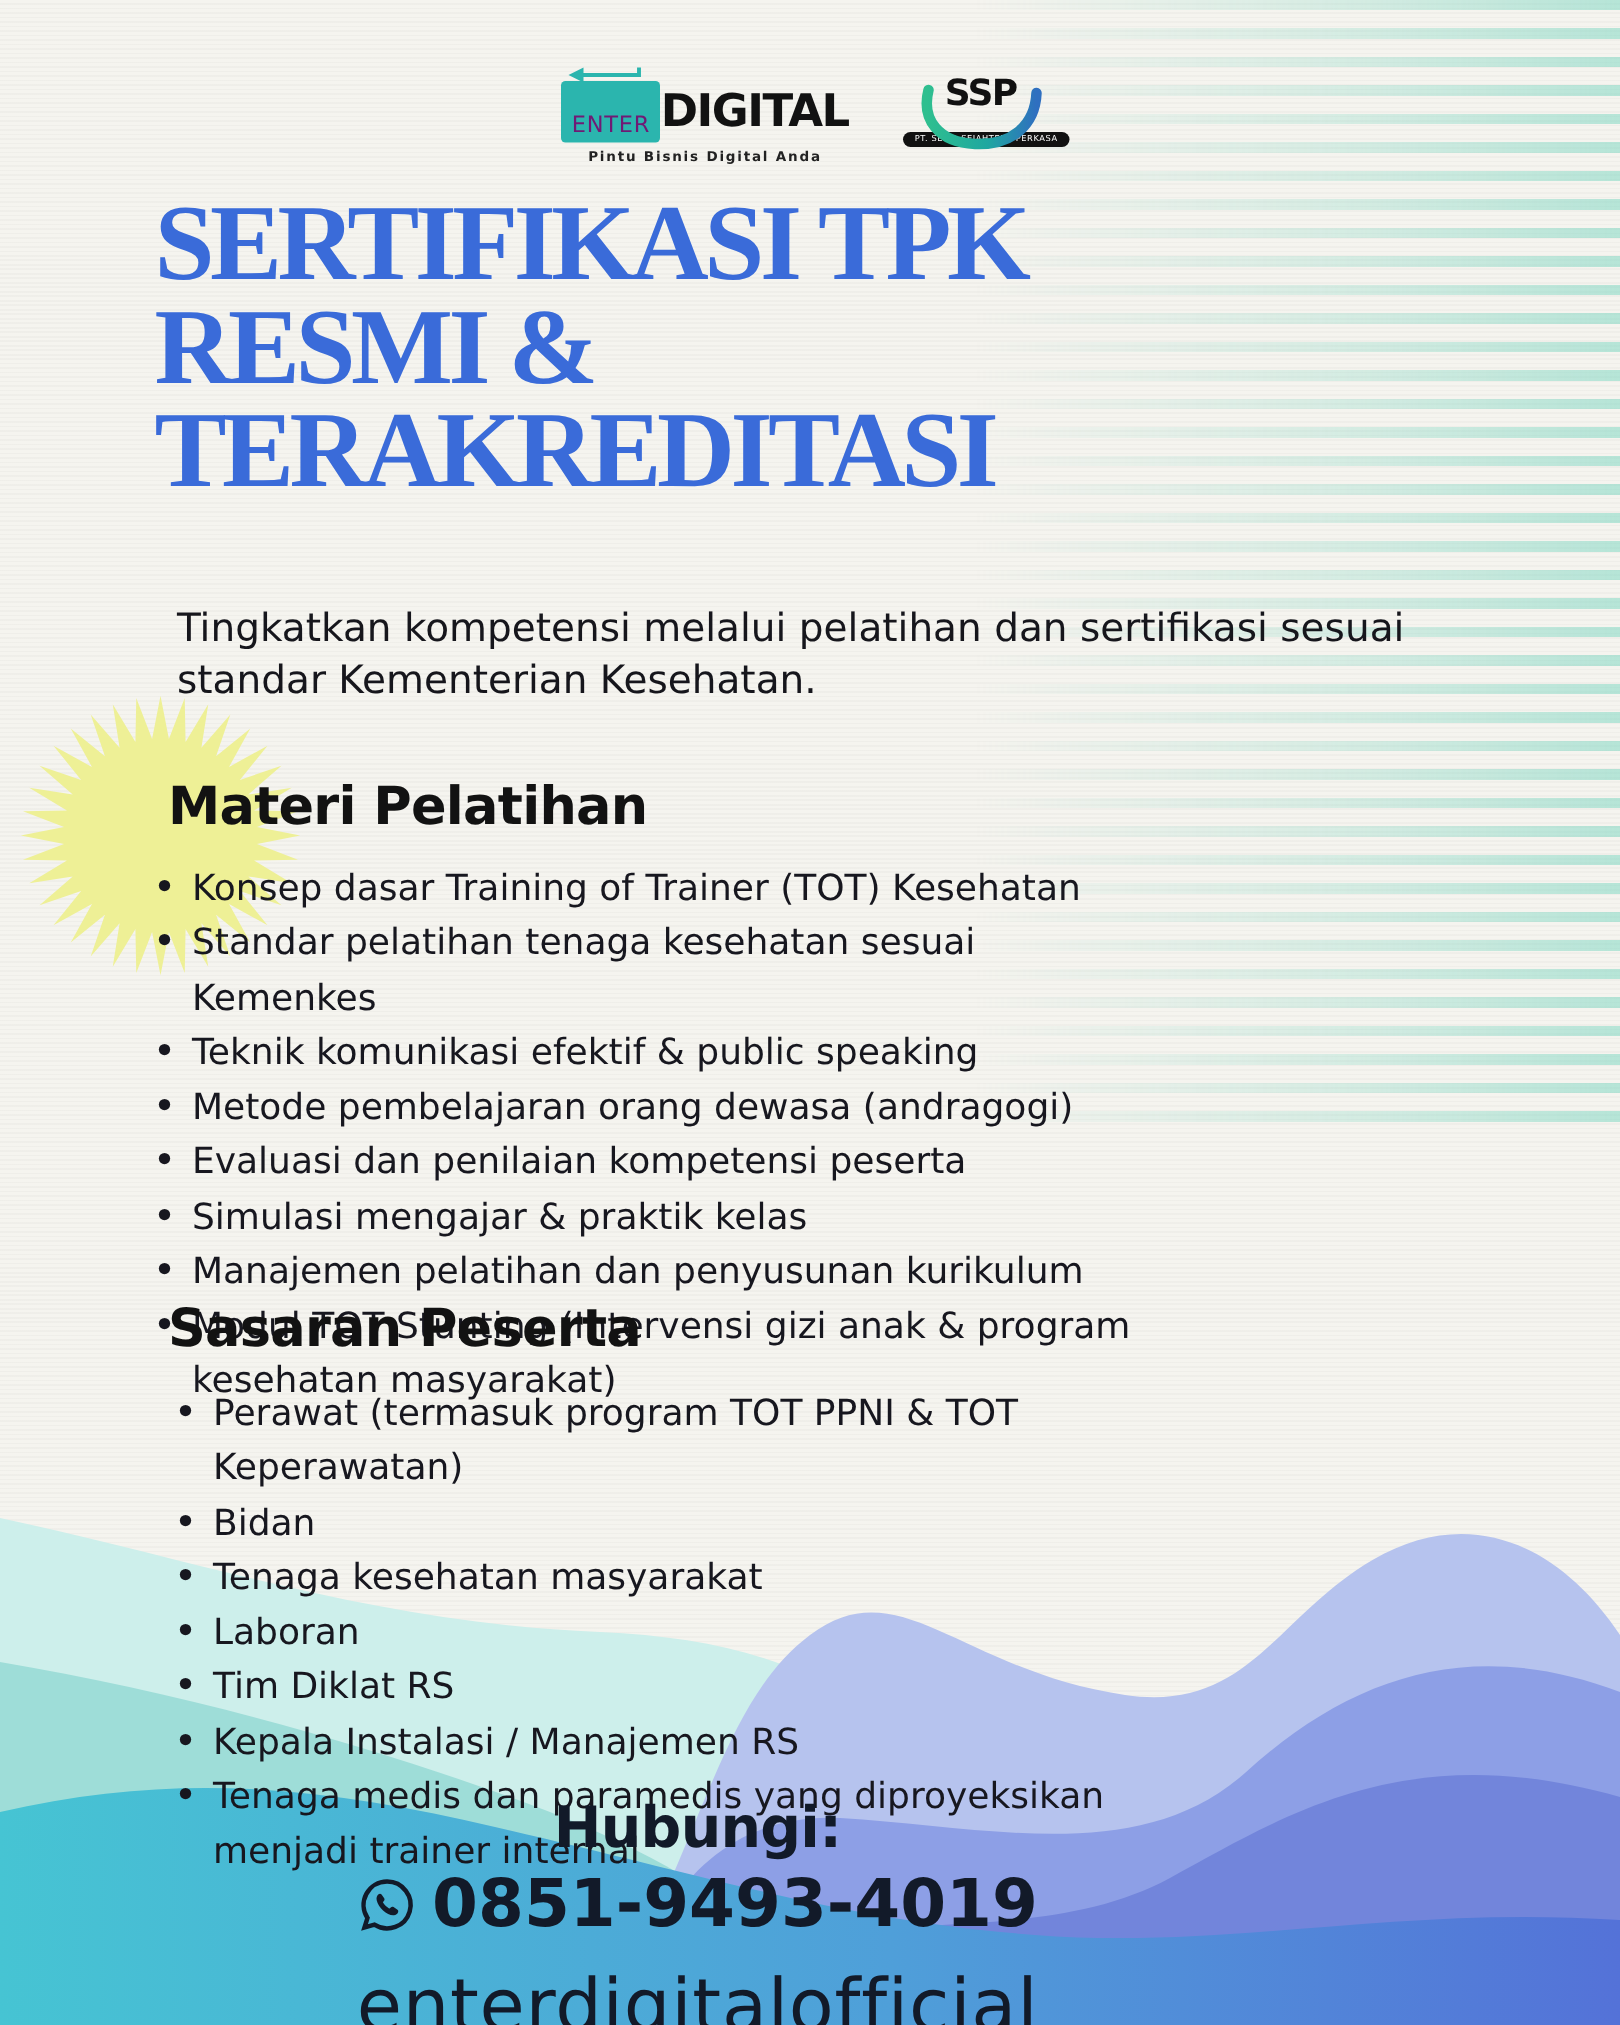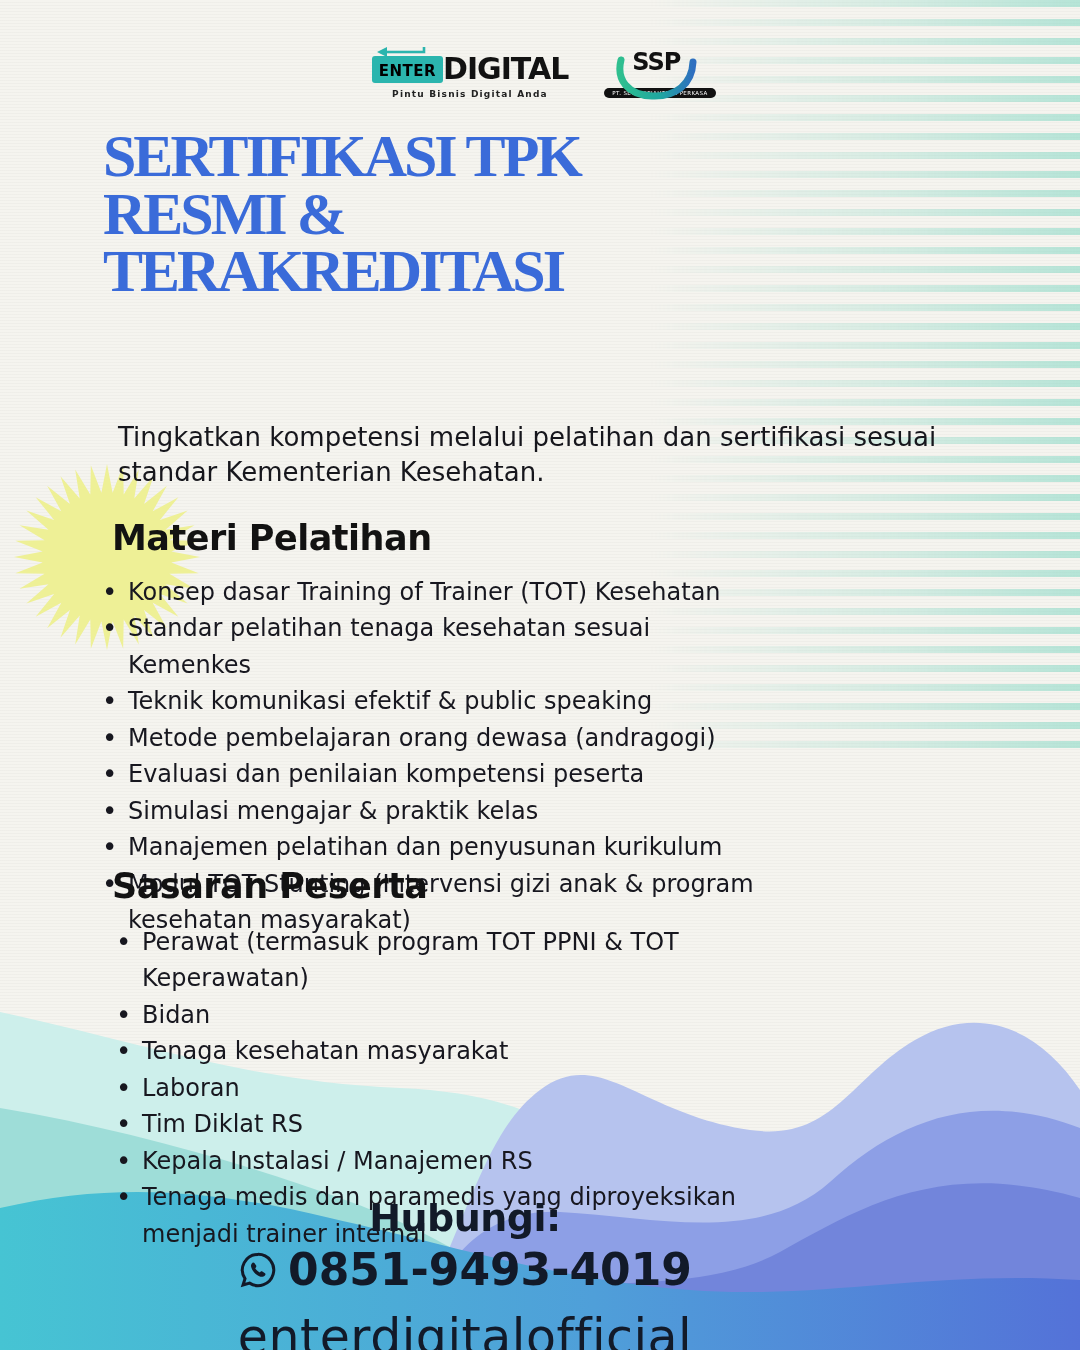--- a/index.html
+++ b/index.html
@@ -26,41 +26,41 @@
     background:repeating-linear-gradient(180deg,
       var(--stripe-teal) 0 7px, rgba(255,255,255,0) 7px 19px);
     -webkit-mask-image:linear-gradient(to left, rgba(0,0,0,.95) 0%, rgba(0,0,0,.45) 45%, transparent 100%);
             mask-image:linear-gradient(to left, rgba(0,0,0,.95) 0%, rgba(0,0,0,.45) 45%, transparent 100%);
   }
   
   .logos{position:absolute;top:48px;left:0;width:1080px;display:flex;justify-content:center;align-items:flex-start;gap:36px;z-index:3;}
   .ed-logo{position:relative;padding-top:6px;text-align:center;}
   .ed-row{display:flex;align-items:center;}
   .ed-enter{
-    position:relative;background:var(--brand-teal);color:#000000;font-weight:bold;
-    font-size:15px;letter-spacing:.5px;padding:6px 7px 3px;border-radius:3px;
+    position:relative;background:var(--brand-teal);color:#701a75;font-weight:normal;
+    font-size:15px;letter-spacing:.5px;padding:20px 7px 3px;border-radius:3px;
   }
   .ed-arrow{position:absolute;top:-10px;left:2px;}
   .ed-digital{font-size:30px;font-weight:900;letter-spacing:-1px;color:#121212;line-height:1;}
   .ed-tagline{font-size:9px;font-weight:bold;letter-spacing:1.2px;color:#222;margin-top:5px;}
   .ssp-logo{position:relative;width:104px;height:64px;text-align:center;}
   .ssp-swoosh{position:absolute;left:10px;top:2px;}
   .ssp-text{position:relative;font-size:24px;font-weight:900;letter-spacing:-1px;color:#111;line-height:1;padding-top:2px;}
   .ssp-pill{
     display:inline-block;margin-top:14px;background:#111;color:#fff;font-size:5.5px;
     letter-spacing:.4px;padding:2px 8px;border-radius:6px;white-space:nowrap;
   }
   
   .title{
     position:absolute;left:103px;top:128px;z-index:2;
     font-family:"Liberation Serif","DejaVu Serif",serif;font-weight:bold;
-    font-size:60px;line-height:.96;letter-spacing:-3px;color:var(--title-blue);
+    font-size:72px;line-height:.96;letter-spacing:-3px;color:var(--title-blue);
   }
   .subtitle{
-    position:absolute;left:118px;top:420px;width:830px;z-index:2;
+    position:absolute;left:118px;top:402px;width:830px;z-index:2;
     font-size:26px;line-height:1.35;color:#16161c;
   }
   
   .starburst{position:absolute;left:12px;top:462px;z-index:1;}
   
   .section-heading{position:absolute;z-index:2;font-size:35px;font-weight:800;letter-spacing:-.5px;color:#121212;}
   .h-materi{left:112px;top:518px;}
   .h-sasaran{left:112px;top:866px;}
   ul.bullets{position:absolute;z-index:2;list-style:none;font-size:24px;line-height:1.52;color:#17171f;}
   ul.bullets li{position:relative;padding-left:28px;}

